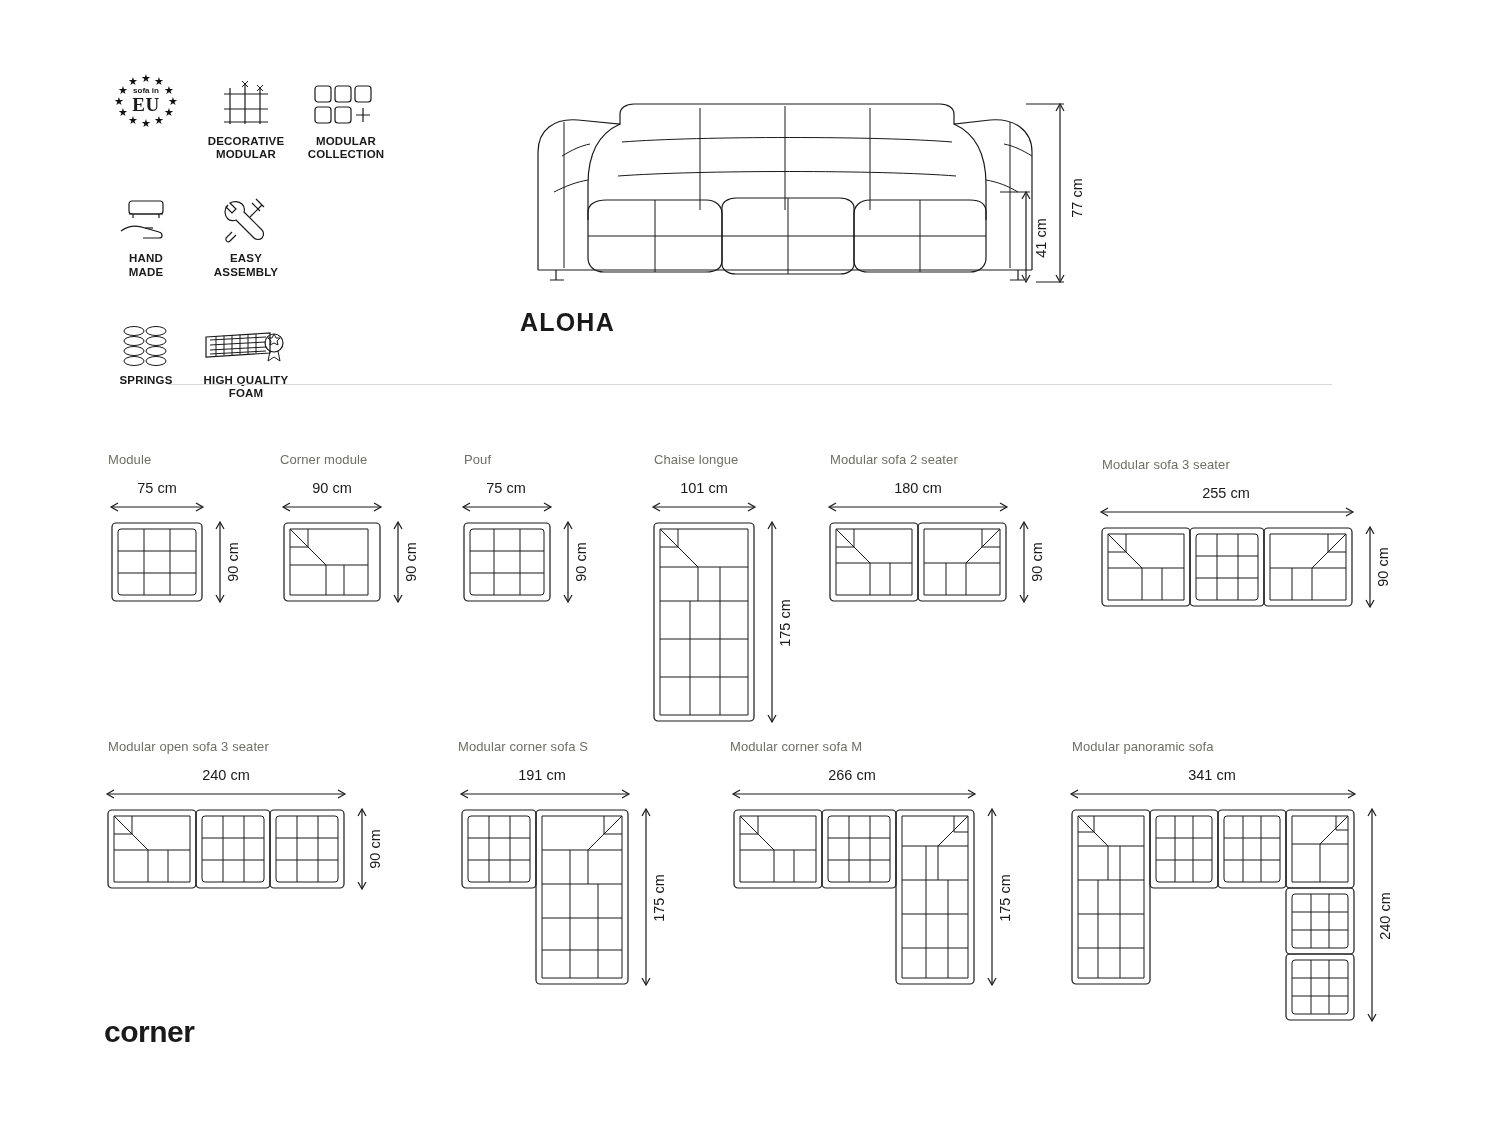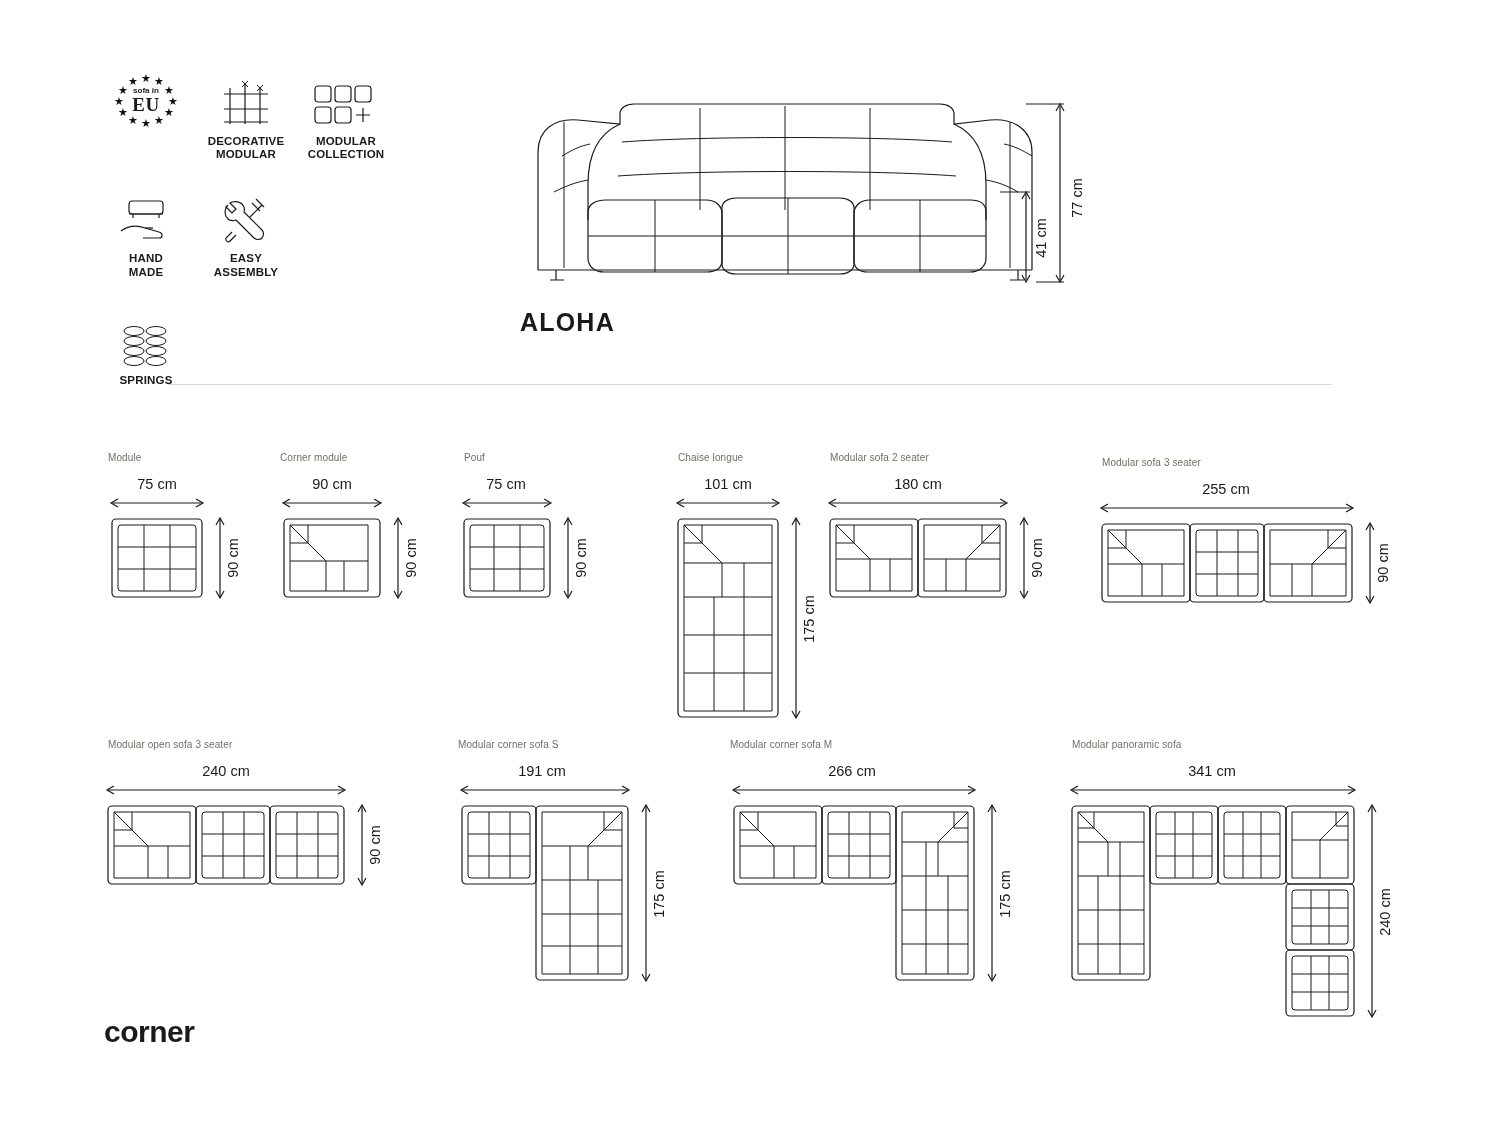--- a/index.html
+++ b/index.html
@@ -30,21 +30,21 @@
 
   
   .hero { position:absolute; left:520px; top:100px; }
   .hero-title { position:absolute; left:520px; top:308px; width:460px; text-align:left;
                 font-size:25px; font-weight:bold; letter-spacing:1.2px; }
 
   .divider { position:absolute; left:168px; top:384px; width:1164px; height:1px; background:#d9d9d9; }
 
   
   .variant { position:absolute; }
-  .v-title { font-size:10px; color:#6f6f64; letter-spacing:.1px; white-space:nowrap; }
+  .v-title { font-size:13px; color:#6f6f64; letter-spacing:.1px; white-space:nowrap; }
 
   .makamii { position:absolute; left:104px; top:1015px; font-size:30px; font-weight:bold; letter-spacing:-0.5px; }
 
   svg { display:block; overflow:visible; }
   .ln { fill:none; stroke:#1a1a1a; stroke-width:1.2; }
   .lnThin { fill:none; stroke:#1a1a1a; stroke-width:1; }
   .arrow { stroke:#1a1a1a; stroke-width:1.2; fill:none; }
   .vtext { font-size:14.5px; fill:#1a1a1a; font-family:"Liberation Sans", sans-serif; }
 </style>
 </head>
@@ -155,20 +155,38 @@
               <ellipse cx="38" cy="10" rx="10" ry="4.5"></ellipse>
               <ellipse cx="38" cy="20" rx="10" ry="4.5"></ellipse>
               <ellipse cx="38" cy="30" rx="10" ry="4.5"></ellipse>
               <ellipse cx="38" cy="40" rx="10" ry="4.5"></ellipse>
             </g>
           </svg>
         </div>
         <div class="cap">SPRINGS</div>
       </div>
 
+      <div class="feat">
+        <div class="glyph">
+          <svg width="92" height="48" viewBox="0 0 92 48">
+            <path class="ln" d="M6 16 L70 12 L70 32 L6 36 Z"></path>
+            <g class="lnThin">
+              <path d="M10 19 L66 16 M10 24 L66 21 M10 29 L66 26 M10 33 L66 30"></path>
+              <path d="M16 15 L16 35 M24 14.5 L24 34.5 M32 14 L32 34 M40 13.5 L40 33.5 M48 13 L48 33 M56 12.5 L56 32.5"></path>
+            </g>
+            <circle class="ln" cx="74" cy="22" r="9"></circle>
+            <path class="lnThin" d="M74 13 L76 17 L80 17 L77 20 L78 24 L74 22 L70 24 L71 20 L68 17 L72 17 Z"></path>
+            <path class="lnThin" d="M70 30 L68 40 L74 36 L80 40 L78 30"></path>
+          </svg>
+        </div>
+        <div class="cap">
+          <span>HIGH QUALITY</span><br>
+          <span>FOAM</span>
+        </div>
+      </div>
     </div>
   </div>
 
   <div class="hero">
     <svg width="540" height="200" viewBox="0 0 540 200">
 
       <path class="ln" d="M18 170 L18 52 C18 30 34 18 58 20 L100 24 L100 14 C100 8 106 4 114 4 L420 4 C428 4 434 8 434 14 L434 24 L470 20 C494 18 512 30 512 52 L512 170"></path>
 
       <path class="ln" d="M18 170 L512 170"></path>
 
@@ -252,21 +270,21 @@
       <path class="arrow" d="M6 22 L-1 26 L6 30 M80 22 L87 26 L80 30"></path>
       <rect class="ln" x="0" y="42" width="86" height="78" rx="4"></rect>
       <rect class="lnThin" x="6" y="48" width="74" height="66" rx="3"></rect>
       <path class="lnThin" d="M30 48 L30 114 M56 48 L56 114 M6 70 L80 70 M6 92 L80 92"></path>
       <path class="arrow" d="M104 42 L104 120"></path>
       <path class="arrow" d="M100 48 L104 41 L108 48 M100 114 L104 121 L108 114"></path>
       <text class="vtext" x="122" y="81" transform="rotate(-90 122 81)" text-anchor="middle">90 cm</text>
     </svg>
   </div>
 
-  <div class="variant" style="left:642px; top:452px;padding-left:36px;">
+  <div class="variant" style="left:618px; top:452px;padding-left:36px;">
     <div class="v-title">Chaise longue</div>
     <svg style="margin-top:14px;" width="190" height="250" viewBox="0 0 190 250">
       <text class="vtext" x="50" y="12" text-anchor="middle">101 cm</text>
       <path class="arrow" d="M0 26 L100 26"></path>
       <path class="arrow" d="M6 22 L-1 26 L6 30 M94 22 L101 26 L94 30"></path>
 
       <rect class="ln" x="0" y="42" width="100" height="198" rx="4"></rect>
       <path class="lnThin" d="M6 48 L94 48 L94 234 L6 234 Z"></path>
 
       <path class="lnThin" d="M6 48 L44 86 M44 86 L94 86 M44 86 L44 120 M6 86 L44 86 M24 66 L24 48 M6 66 L24 66"></path>

